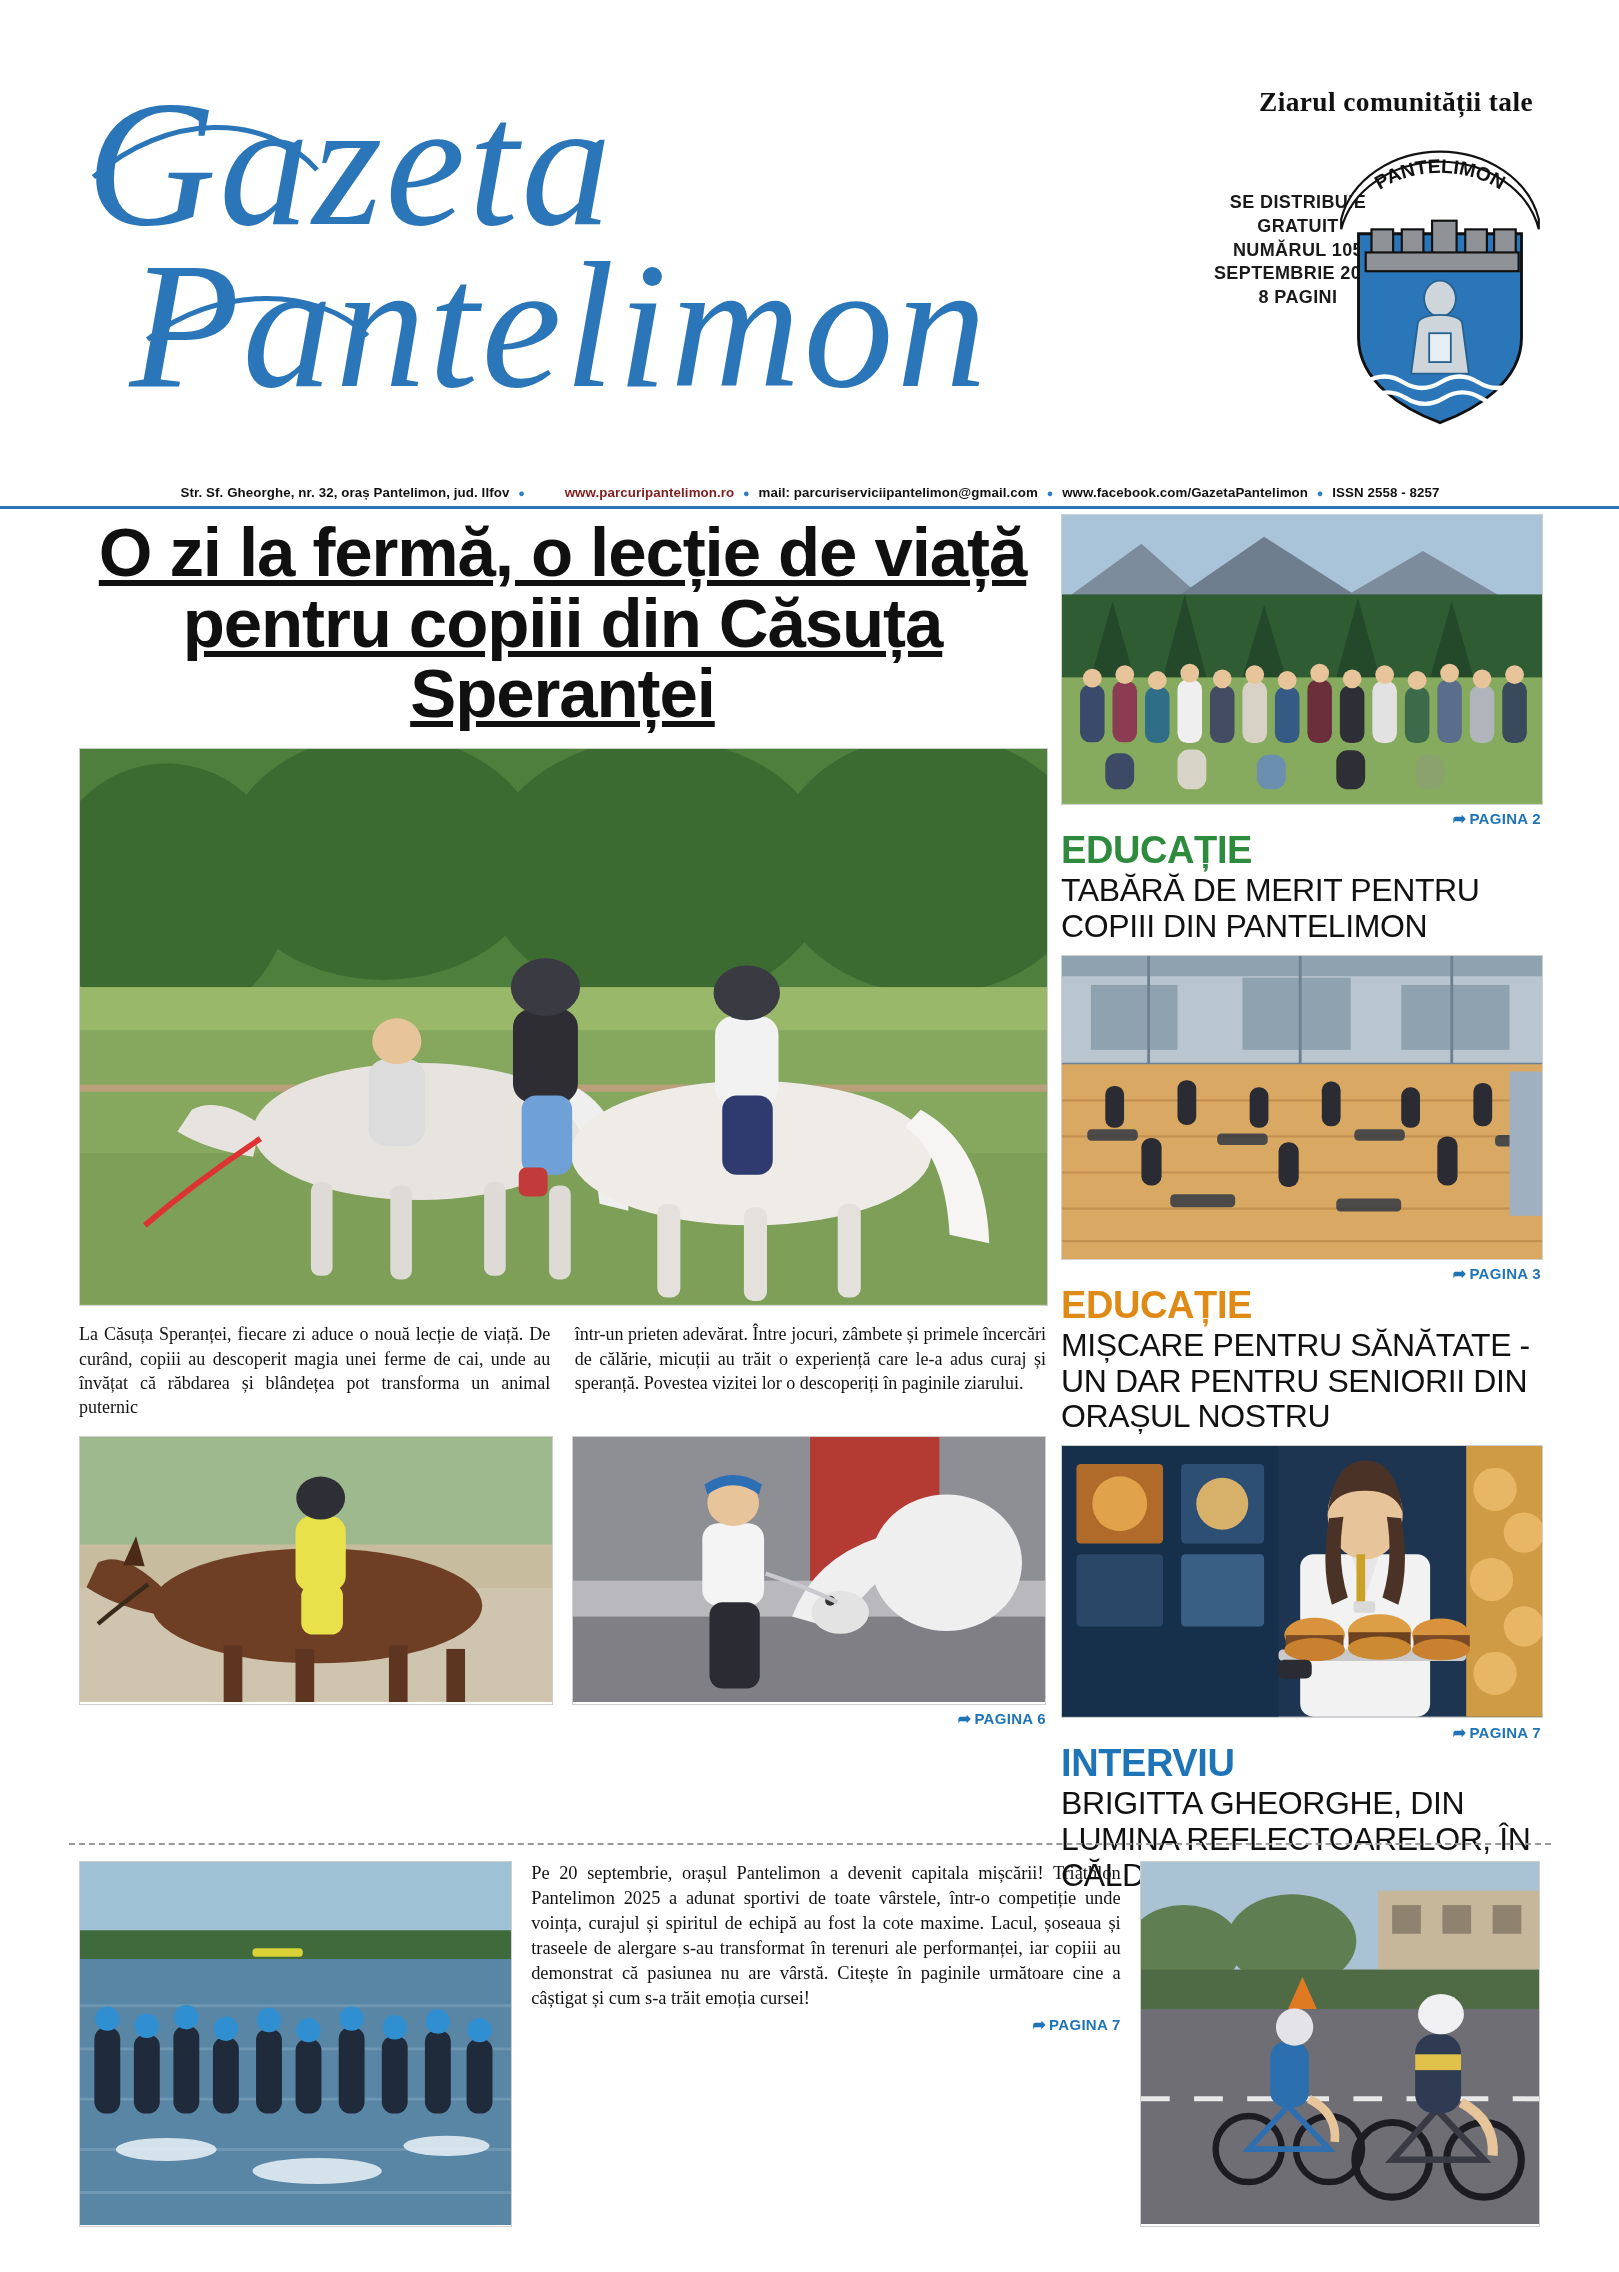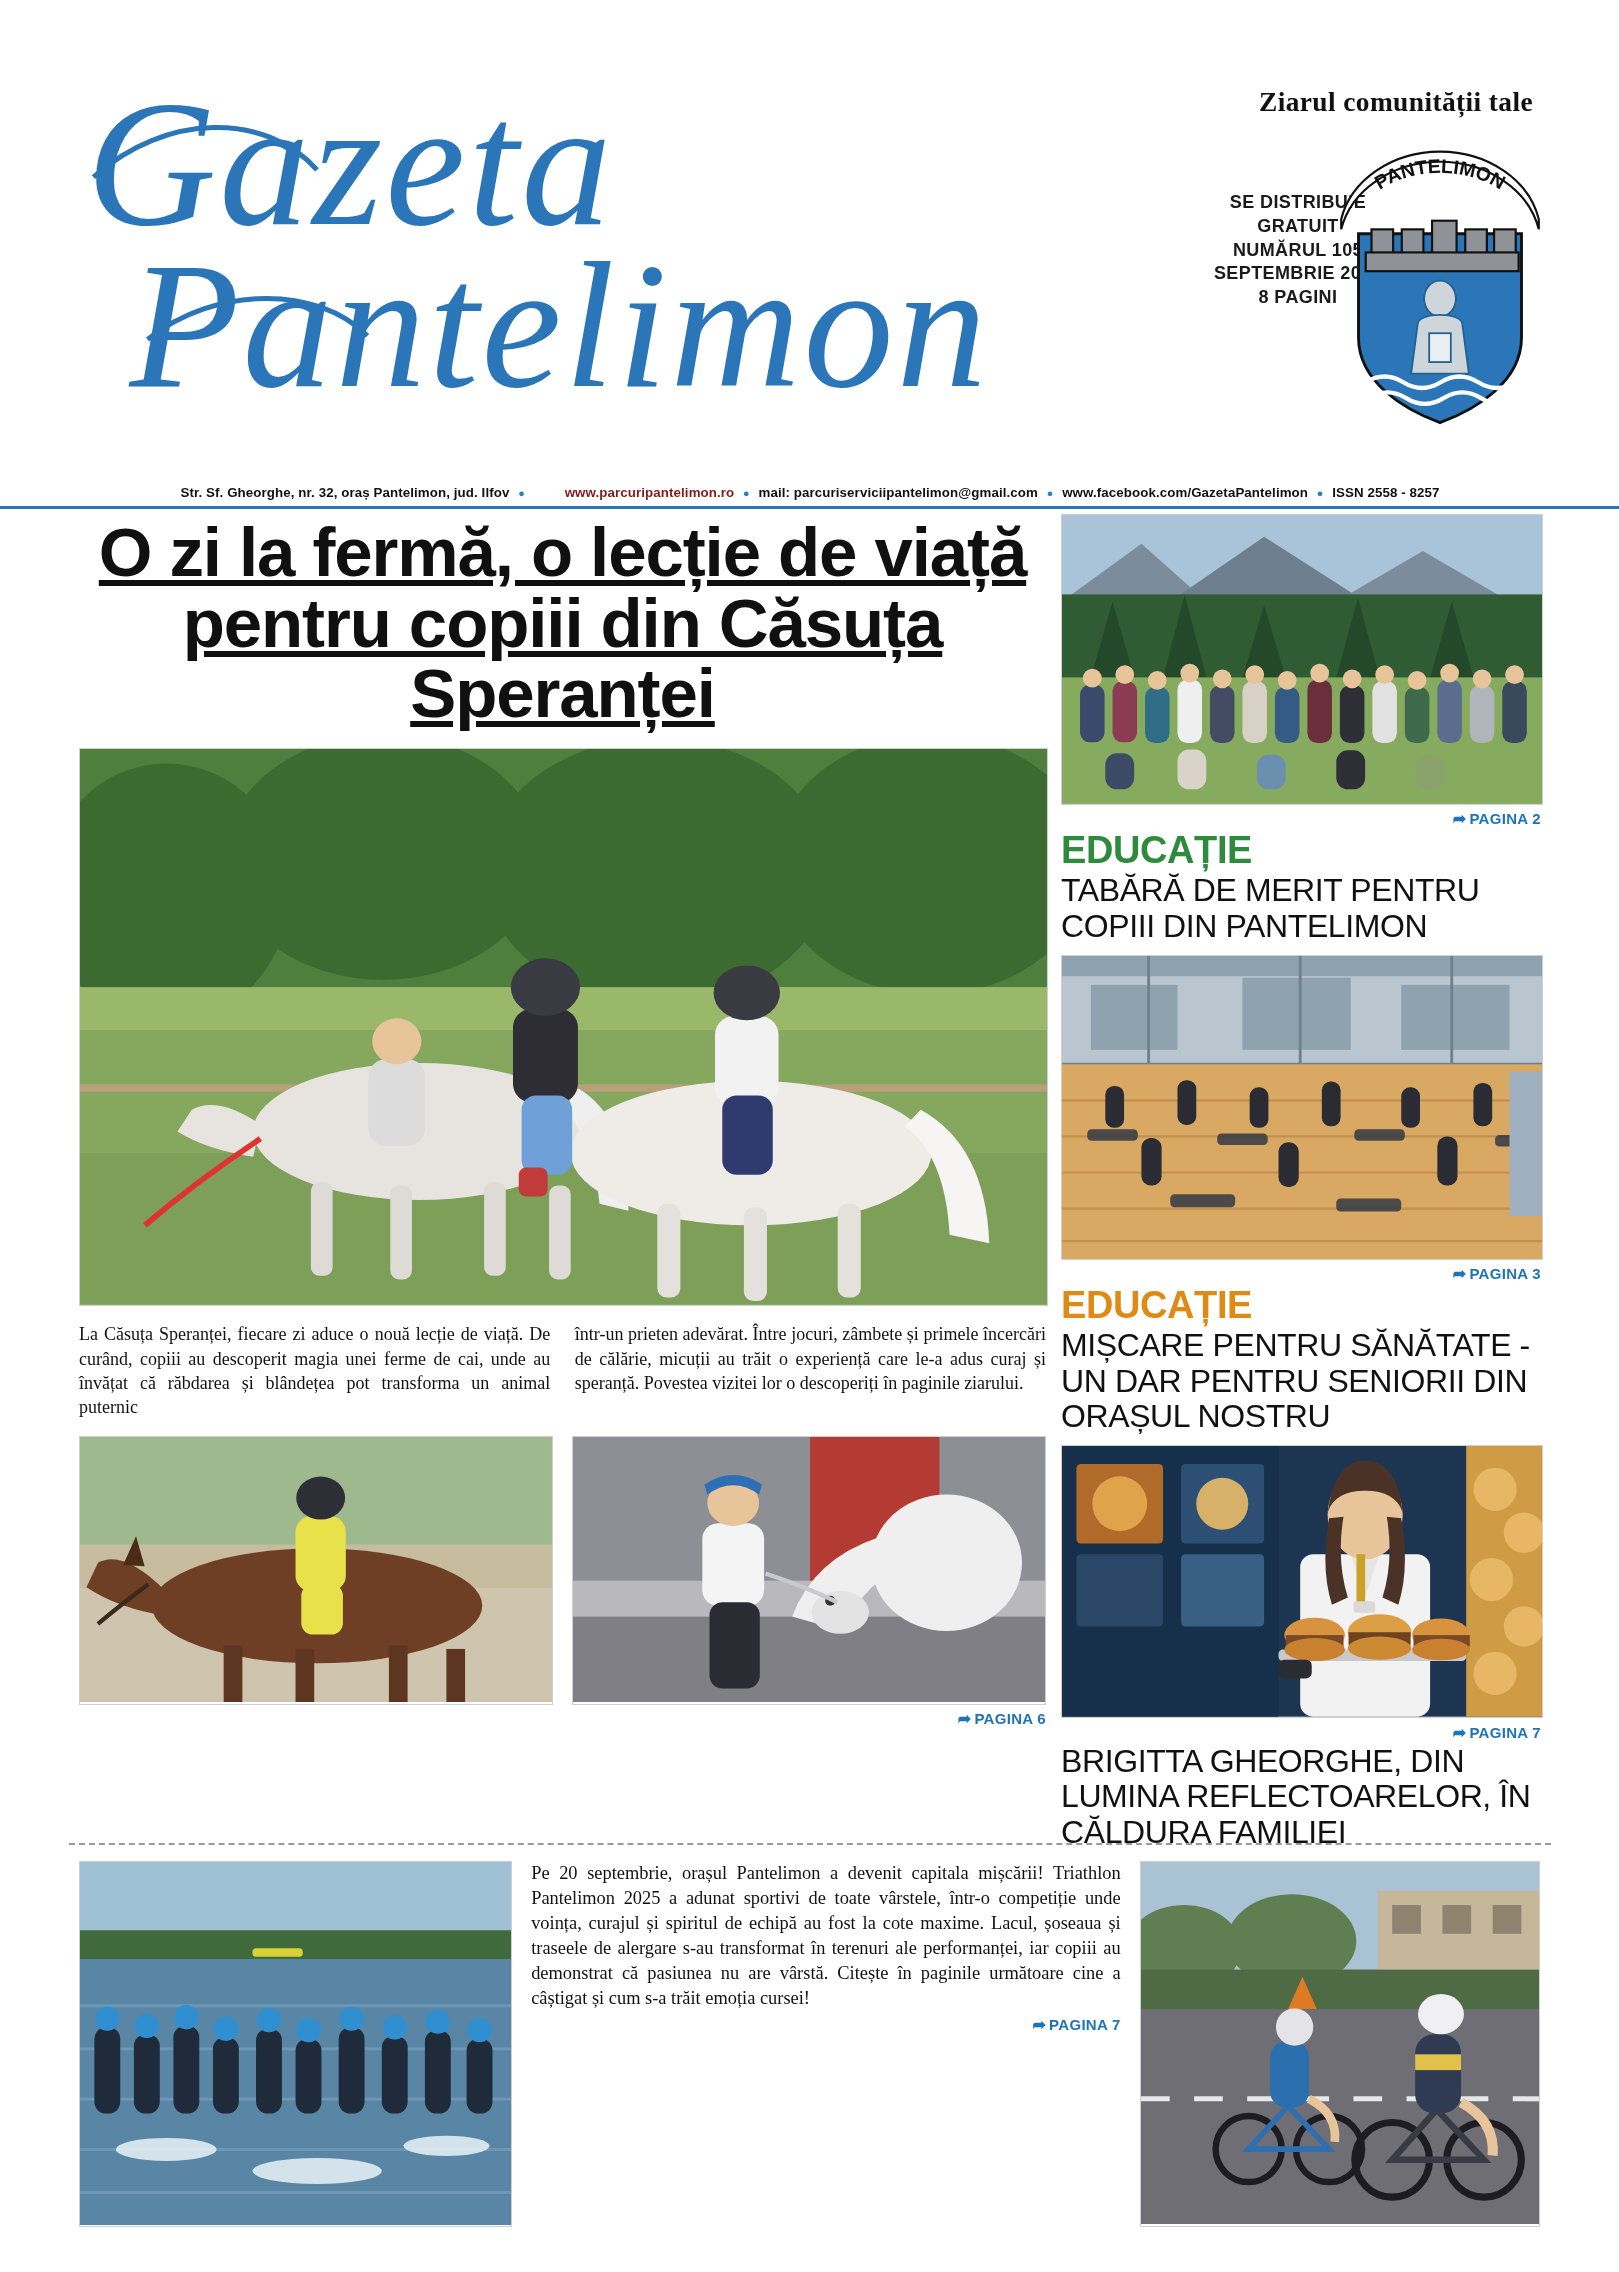--- a/index.html
+++ b/index.html
@@ -494,20 +494,21 @@
                 <rect x="487" y="262" width="78" height="16" fill="#7a4a26"></rect>
                 <ellipse cx="525" cy="282" rx="40" ry="15" fill="#c9802f"></ellipse>
               </g>
               <rect x="300" y="296" width="46" height="26" rx="8" fill="#2b2b33"></rect>
             </g>
           </svg>
         </div>
         <div class="tag-right">
           <span class="pagina-tag"><span class="arrow">➦</span><span>PAGINA 7</span></span>
         </div>
+        <div class="kicker blue">INTERVIU</div>
         <div class="mod-title">BRIGITTA GHEORGHE, DIN LUMINA REFLECTOARELOR, ÎN CĂLDURA FAMILIEI</div>
       </div>
 
     </div>
   </div>
 
   <div class="dashed"></div>
 
   <div class="bottom">
     <div class="bottom-photo-l">

